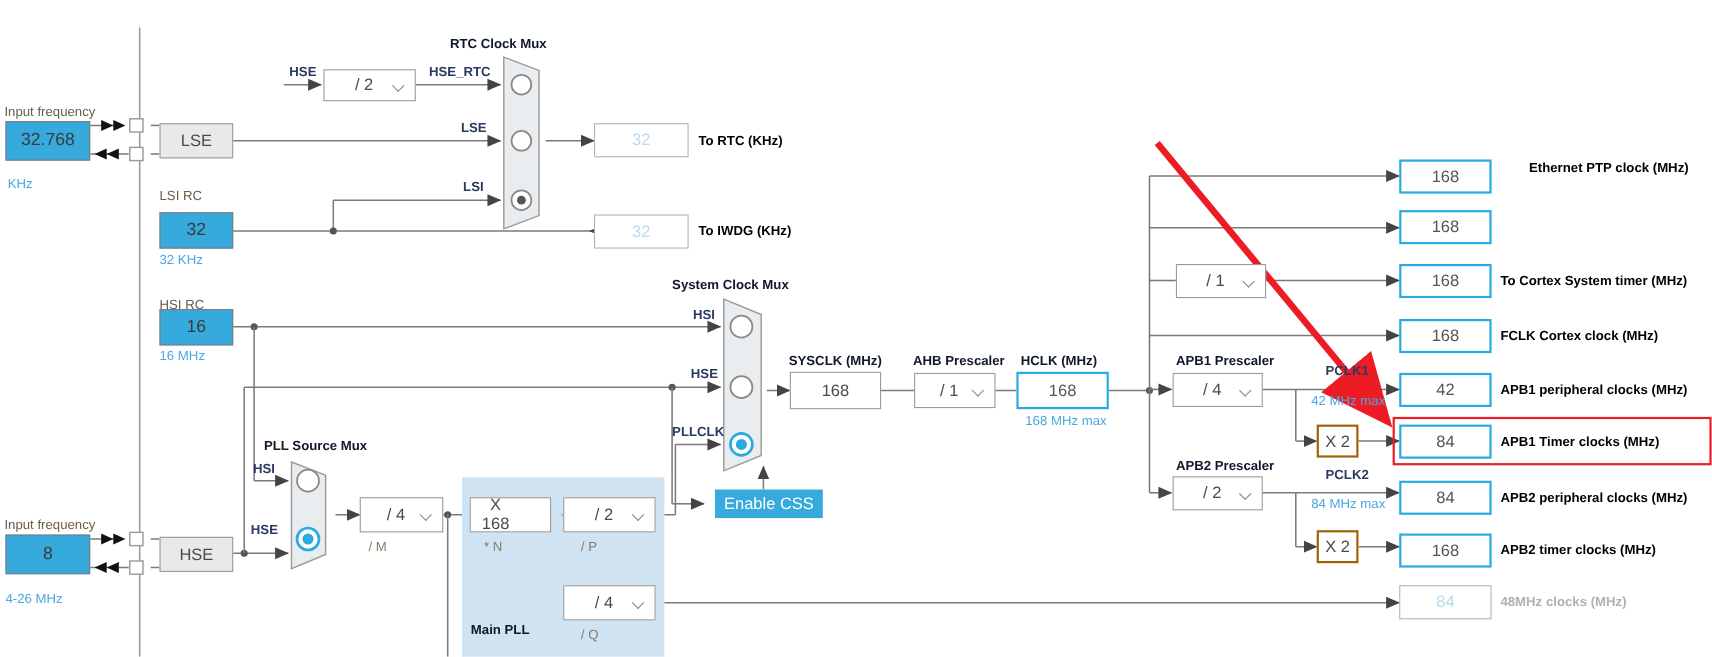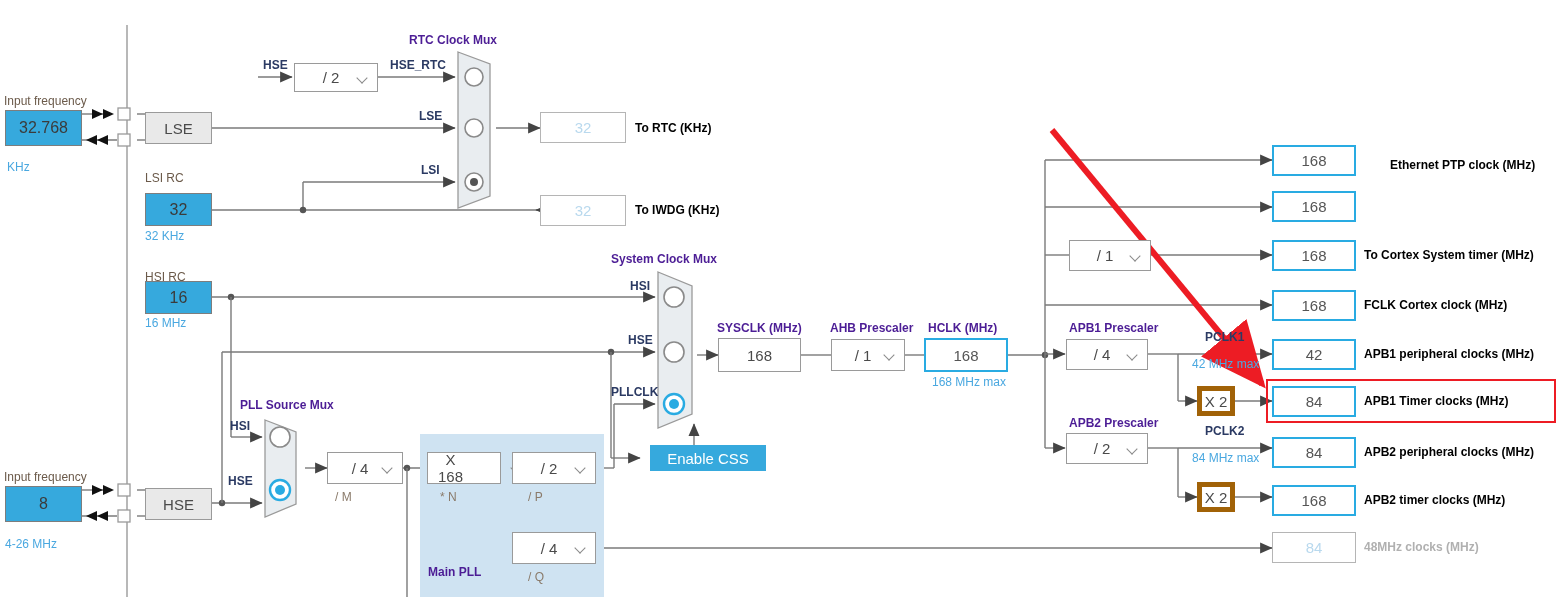--- a/index.html
+++ b/index.html
@@ -27,31 +27,31 @@
   
   .sel{border:1px solid #9a9a9a;background:#fff;display:flex;align-items:center;
        justify-content:space-between;padding:0 8px 0 0;font-size:15px;color:#4a4a4a;}
   .sel .txt{flex:1;text-align:center;padding-left:10px;}
   .sel .cv{width:12px;height:12px;flex:0 0 12px;position:relative;}
   .sel .cv:before{content:"";position:absolute;left:1px;top:2px;width:7px;height:7px;
       border-left:1.5px solid #8a8a8a;border-bottom:1.5px solid #8a8a8a;
       transform:rotate(-45deg);}
 
   
-  .x2{border:5px solid #a16207;background:#fff;display:flex;align-items:center;
+  .x2{border:2px solid #a16207;background:#fff;display:flex;align-items:center;
       justify-content:center;font-size:15px;color:#4a4a4a;}
 
   
   .lbl{font-size:12px;color:#6b5a4a;white-space:nowrap;}
   .lbl-nav{font-size:12px;color:#2b3a63;font-weight:bold;white-space:nowrap;}
   .lbl-blue{font-size:12px;color:#4aa8e0;white-space:nowrap;}
   .lbl-out{font-size:12px;color:#000000;font-weight:bold;white-space:nowrap;line-height:15px;}
   .lbl-out.dim{color:#b0b0b0;}
   .lbl-grey{font-size:12px;color:#8a7a6a;white-space:nowrap;}
-  .lbl-title{font-size:12px;color:#4c1d95;font-weight:bold;white-space:nowrap;}
+  .lbl-title{font-size:12px;color:#0f172a;font-weight:bold;white-space:nowrap;}
 
   .css-btn{background:#36A9DD;color:#fff;font-size:15px;display:flex;align-items:center;
            justify-content:center;}
 
   .pllbg{background:#cfe3f2;}
 
   .annot{color:#ED1C24;font-size:32px;white-space:nowrap;
          font-family:"DejaVu Sans","Liberation Sans",sans-serif;}
 
   .redbox{border:2px solid #ED1C24;background:transparent;}
@@ -247,21 +247,21 @@
 
   <div class="abs vbox dim" style="left:540px;top:112px;width:86px;height:31px;">32</div>
   <div class="abs lbl-out" style="left:635px;top:121px;">To RTC (KHz)</div>
   <div class="abs vbox dim" style="left:540px;top:195px;width:86px;height:31px;">32</div>
   <div class="abs lbl-out" style="left:635px;top:203px;">To IWDG (KHz)</div>
 
   <div class="abs lbl-title" style="left:611px;top:252px;">System Clock Mux</div>
   <div class="abs lbl-nav" style="left:630px;top:279px;">HSI</div>
   <div class="abs lbl-nav" style="left:628px;top:333px;">HSE</div>
   <div class="abs lbl-nav" style="left:611px;top:385px;">PLLCLK</div>
-  <div class="abs css-btn" style="left:650px;top:445px;width:116px;height:26px;">Enable CSS</div>
+  <div class="abs css-btn" style="left:650px;top:445px;width:98px;height:26px;">Enable CSS</div>
 
   <div class="abs lbl-title" style="left:717px;top:321px;">SYSCLK (MHz)</div>
   <div class="abs vbox" style="left:718px;top:338px;width:83px;height:34px;">168</div>
 
   <div class="abs lbl-title" style="left:830px;top:321px;">AHB Prescaler</div>
   <div class="abs sel" style="left:831px;top:339px;width:74px;height:32px;">
     <span class="txt">/ 1</span>
     <span class="cv"></span>
   </div>
 
@@ -315,21 +315,21 @@
   <div class="abs lbl-title" style="left:1069px;top:416px;">APB2 Prescaler</div>
   <div class="abs sel" style="left:1066px;top:433px;width:82px;height:31px;">
     <span class="txt">/ 2</span>
     <span class="cv"></span>
   </div>
   <div class="abs lbl-nav" style="left:1205px;top:424px;">PCLK2</div>
   <div class="abs lbl-blue" style="left:1192px;top:451px;">84 MHz max</div>
   <div class="abs x2" style="left:1197px;top:482px;width:38px;height:30px;">X 2</div>
 
   <div class="abs vbox blue" style="left:1272px;top:145px;width:84px;height:31px;">168</div>
-  <div class="abs lbl-out" style="left:1364px;top:158px;padding-left:26px;">Ethernet PTP clock (MHz)</div>
+  <div class="abs lbl-out" style="left:1364px;top:145px;padding-left:26px;">Ethernet PTP clock (MHz)</div>
 
   <div class="abs vbox blue" style="left:1272px;top:191px;width:84px;height:31px;">168</div>
 
   <div class="abs vbox blue" style="left:1272px;top:240px;width:84px;height:31px;">168</div>
   <div class="abs lbl-out" style="left:1364px;top:248px;">To Cortex System timer (MHz)</div>
 
   <div class="abs vbox blue" style="left:1272px;top:290px;width:84px;height:31px;">168</div>
   <div class="abs lbl-out" style="left:1364px;top:298px;">FCLK Cortex clock (MHz)</div>
 
   <div class="abs vbox blue" style="left:1272px;top:339px;width:84px;height:31px;">42</div>

